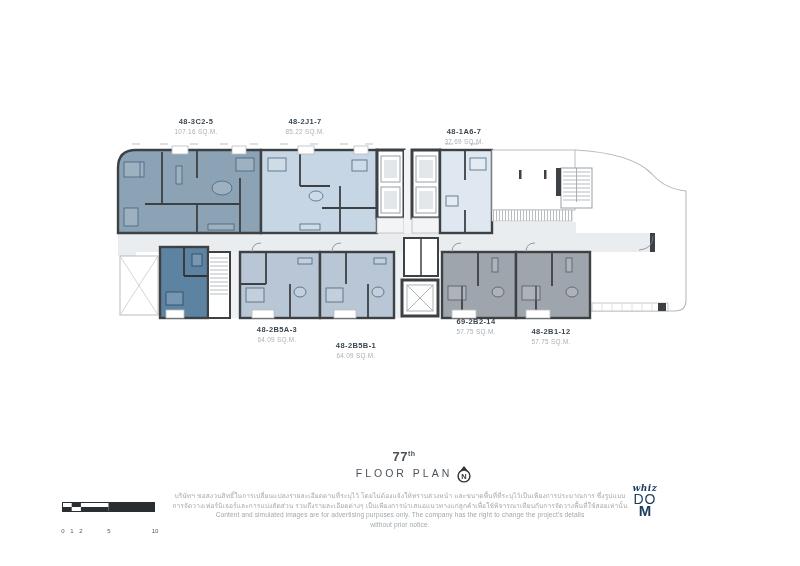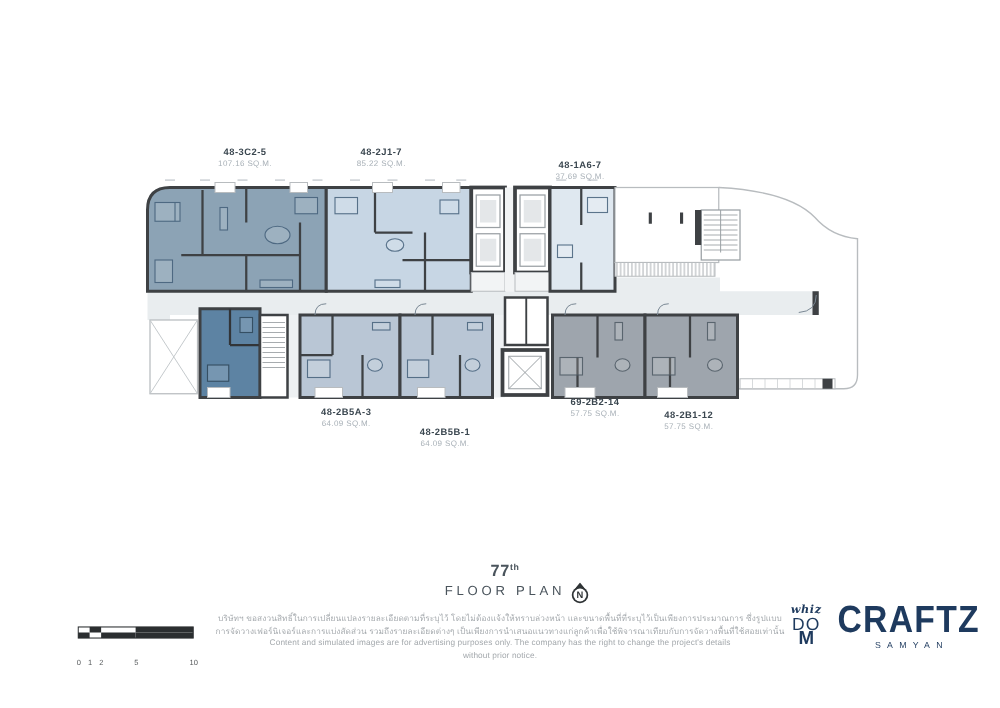--- a/index.html
+++ b/index.html
@@ -295,19 +295,15 @@
     <div class="line">Content and simulated images are for advertising purposes only. The company has the right to change the project's details</div>
     <div class="line">without prior notice.</div>
   </div>
 
   <div class="brand">
     <div class="brand-mark">
       <div class="mk-top">whiz</div>
       <div class="mk-mid">DO</div>
       <div class="mk-bot">M</div>
     </div>
-    <div class="brand-name-wrap">
-      <div class="brand-name">CRAFTZ</div>
-      <div class="brand-sub">SAMYAN</div>
-    </div>
   </div>
 
 </div>
 
 </body></html>

